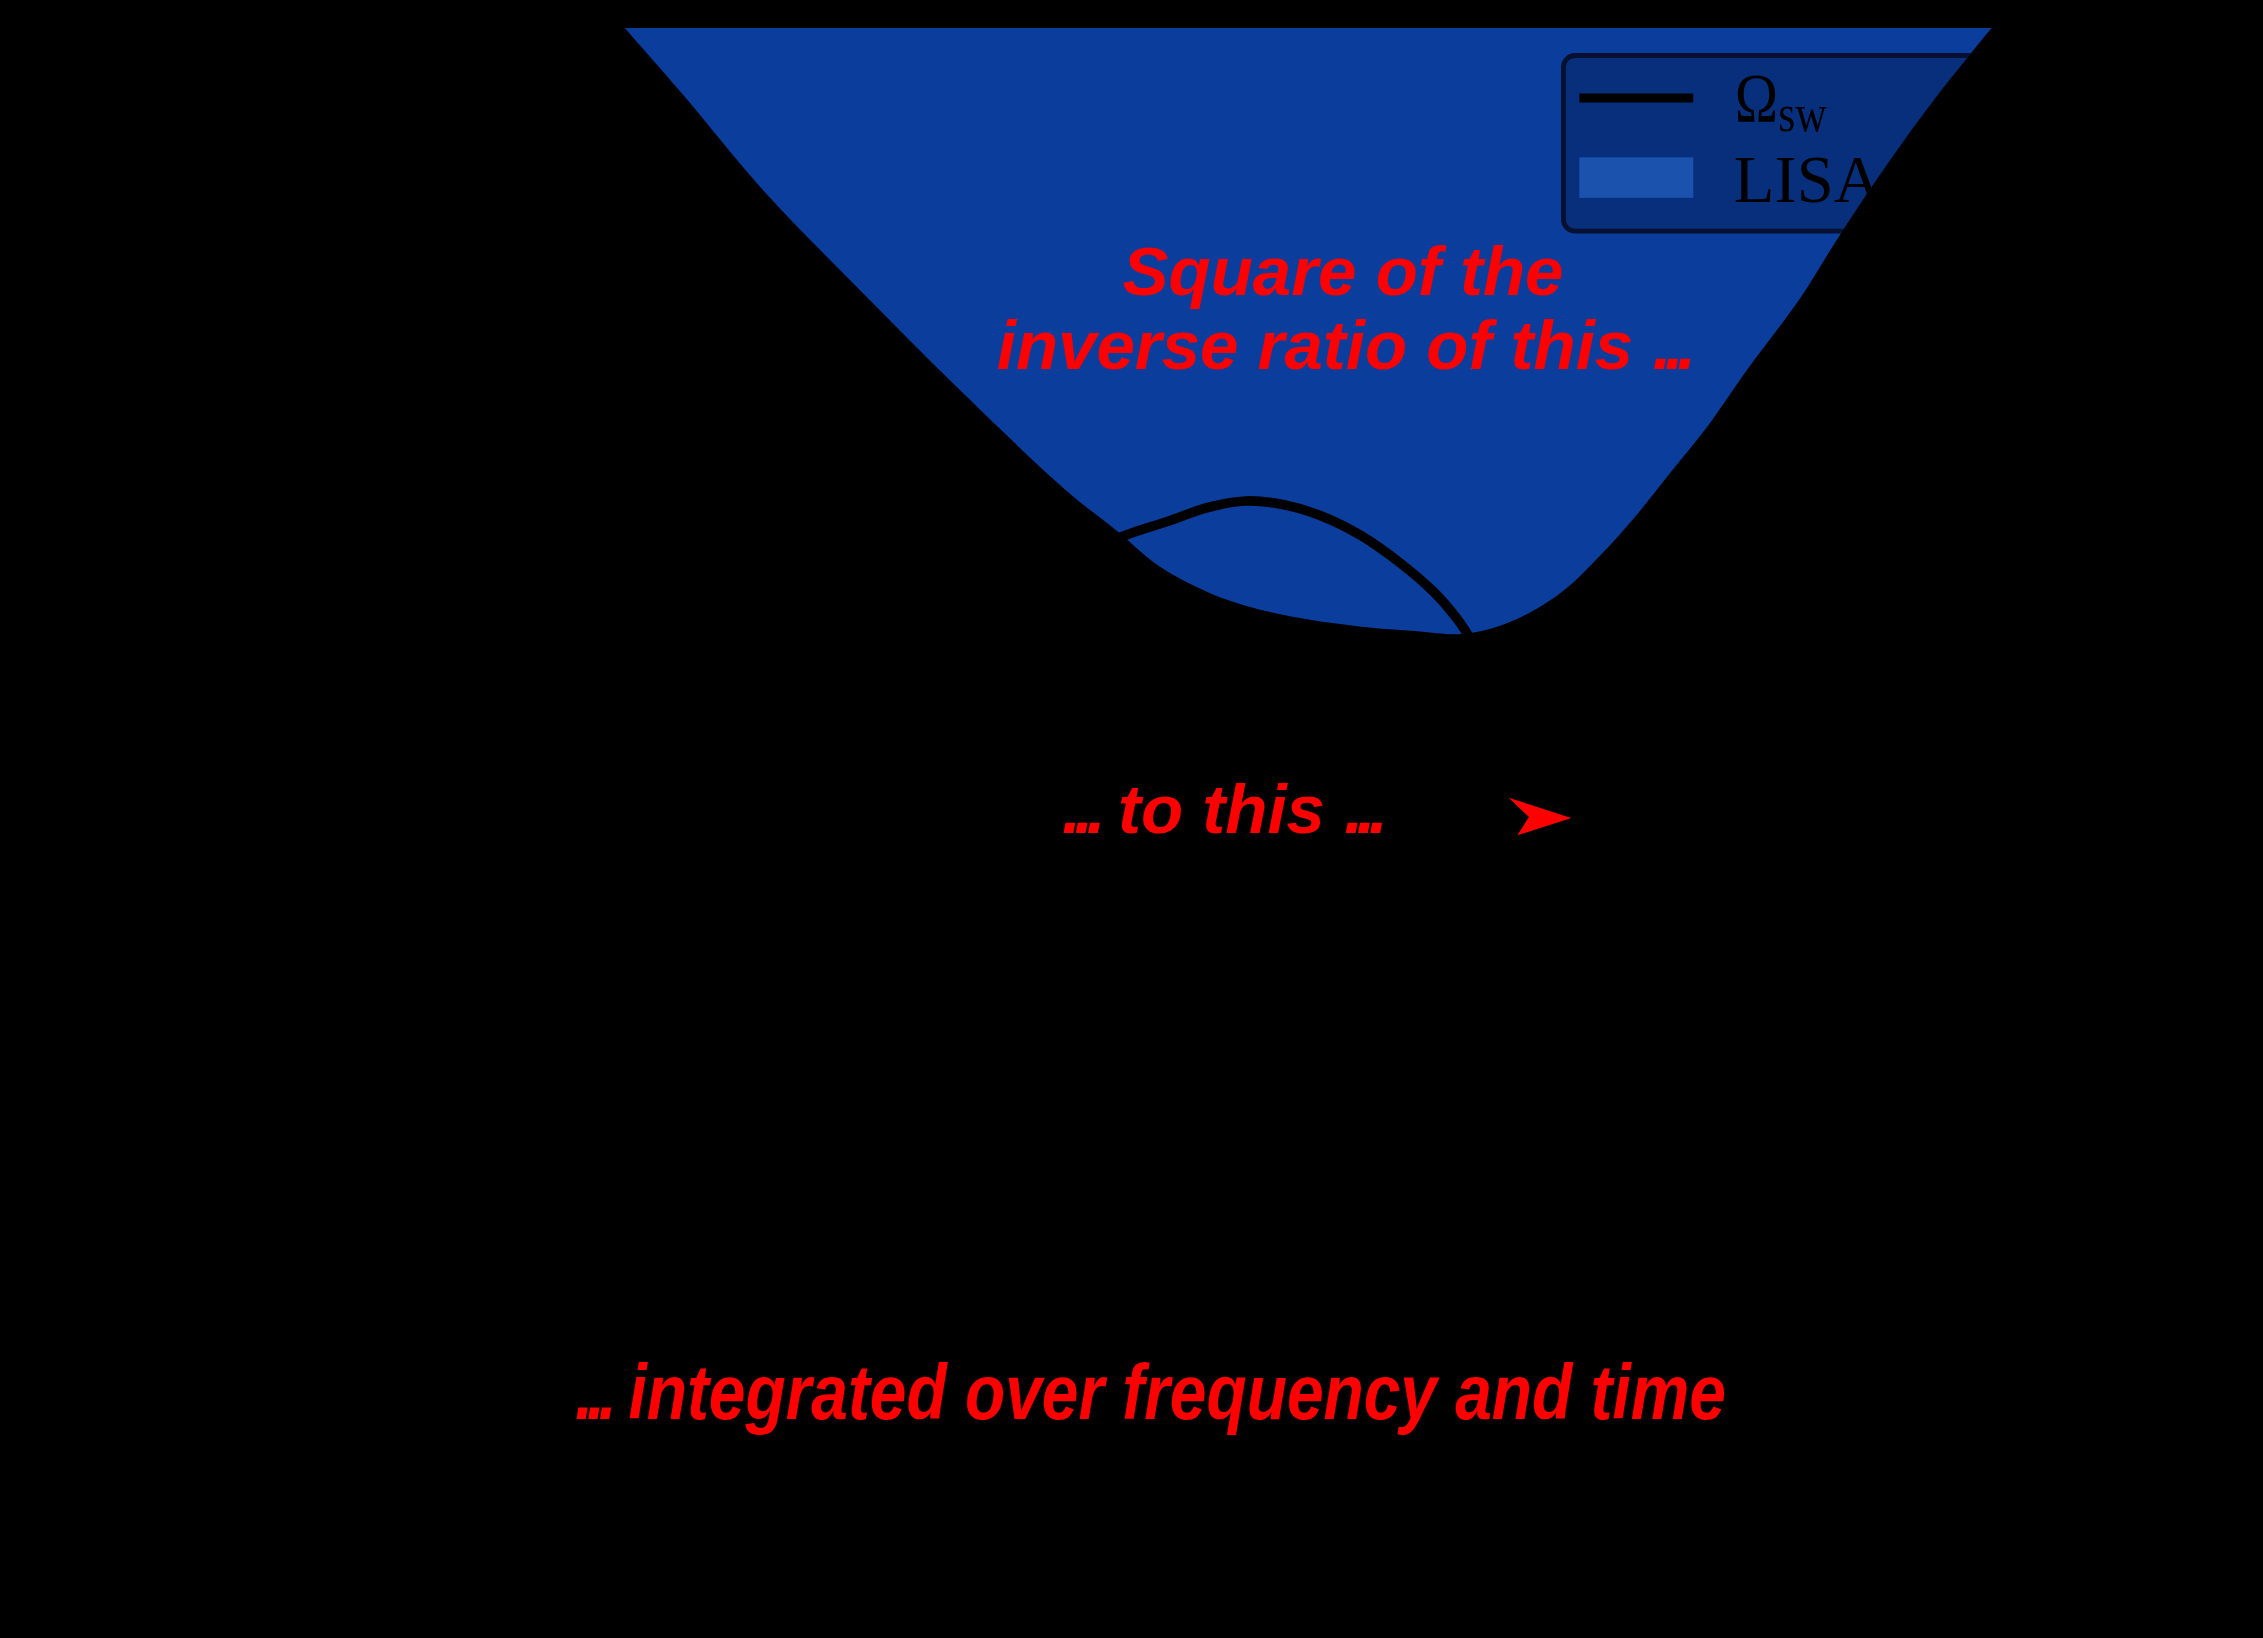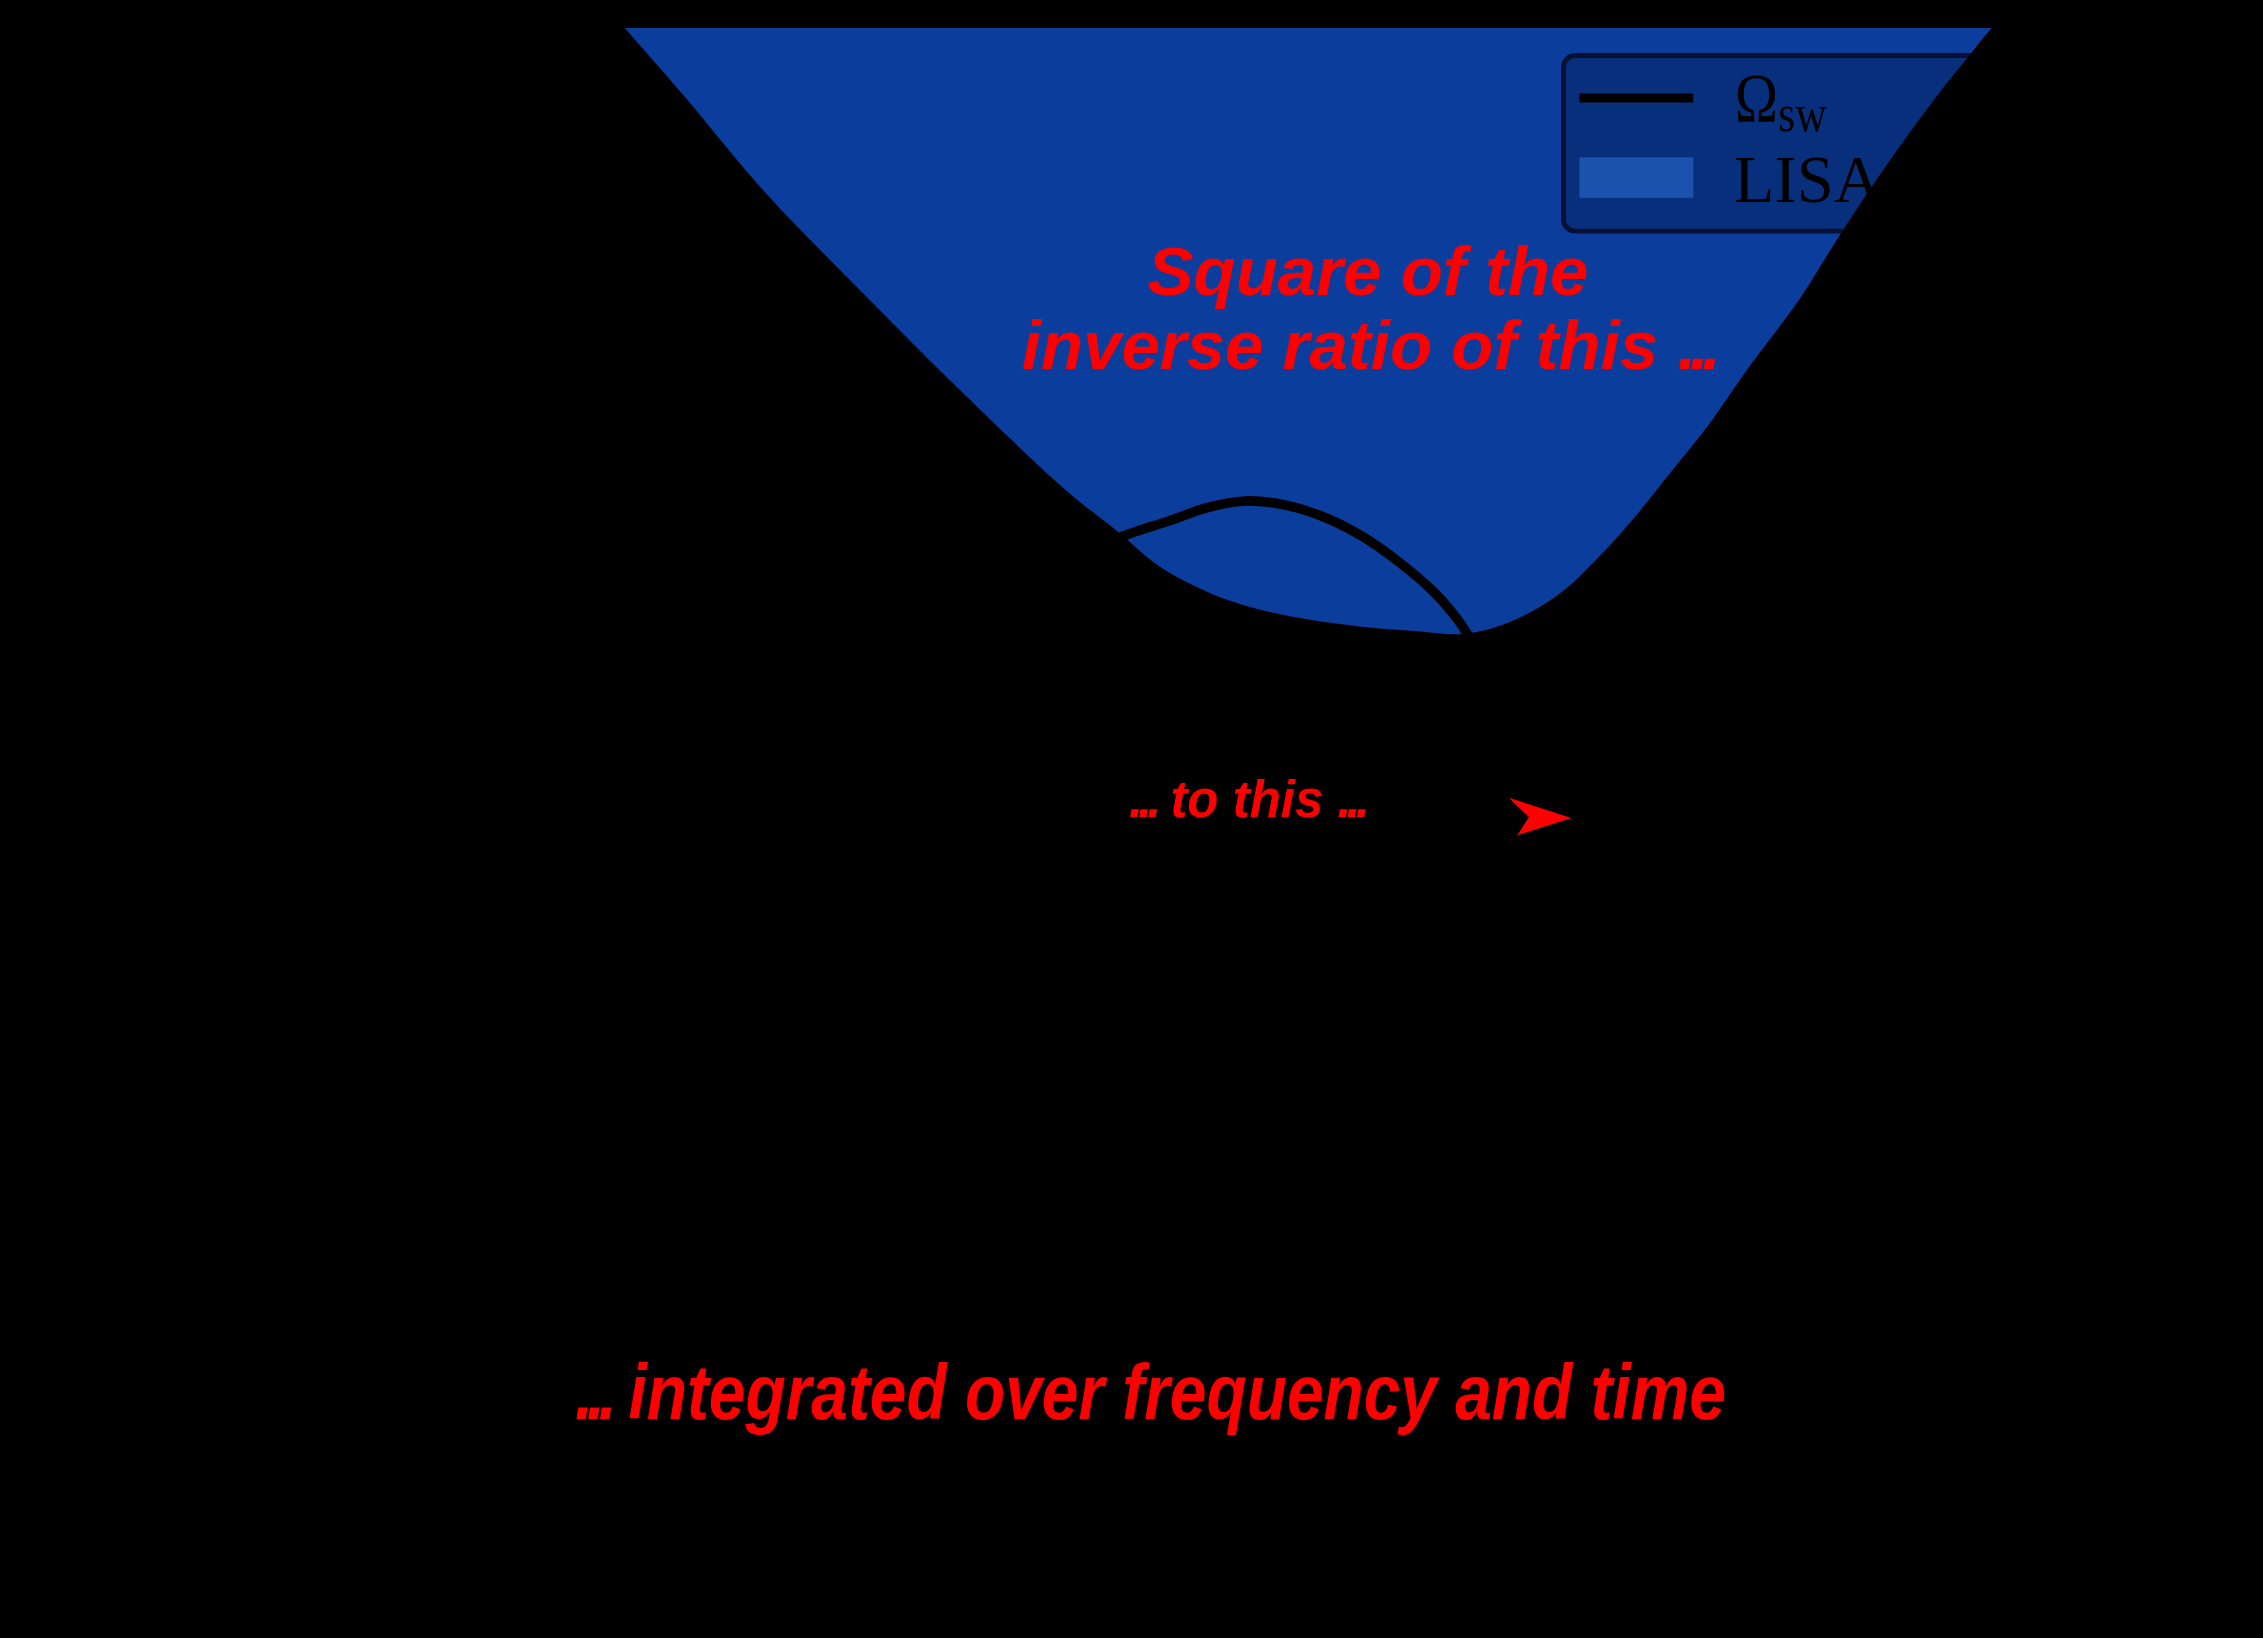--- a/index.html
+++ b/index.html
@@ -17,19 +17,19 @@
   <path d="M 647,29 L 2063,29 C 2053.5,40.8 2024.0,76.5 2006.0,100.0 C 1988.0,123.5 1971.3,146.7 1955.0,170.0 C 1938.7,193.3 1923.2,216.7 1908.0,240.0 C 1892.8,263.3 1880.0,286.7 1864.0,310.0 C 1848.0,333.3 1827.7,358.3 1812.0,380.0 C 1796.3,401.7 1783.7,421.7 1770.0,440.0 C 1756.3,458.3 1742.7,474.2 1730.0,490.0 C 1717.3,505.8 1706.0,520.8 1694.0,535.0 C 1682.0,549.2 1670.0,562.5 1658.0,575.0 C 1646.0,587.5 1634.3,600.0 1622.0,610.0 C 1609.7,620.0 1596.7,628.2 1584.0,635.0 C 1571.3,641.8 1558.3,647.3 1546.0,651.0 C 1533.7,654.7 1523.0,656.5 1510.0,657.0 C 1497.0,657.5 1485.0,655.3 1468.0,654.0 C 1451.0,652.7 1428.5,651.3 1408.0,649.0 C 1387.5,646.7 1364.3,643.5 1345.0,640.0 C 1325.7,636.5 1308.2,632.7 1292.0,628.0 C 1275.8,623.3 1263.3,619.0 1248.0,612.0 C 1232.7,605.0 1215.2,596.3 1200.0,586.0 C 1184.8,575.7 1174.5,564.3 1157.0,550.0 C 1139.5,535.7 1122.8,525.0 1095.0,500.0 C 1067.2,475.0 1024.2,433.3 990.0,400.0 C 955.8,366.7 922.8,333.3 890.0,300.0 C 857.2,266.7 823.2,233.3 793.0,200.0 C 762.8,166.7 733.3,128.5 709.0,100.0 C 684.7,71.5 657.3,40.8 647.0,29.0 Z" fill="#0b3e9c" stroke="none"></path>
   <path d="M 1128.0,569.0 C 1135.0,566.3 1156.3,557.8 1170.0,553.0 C 1183.7,548.2 1196.7,544.5 1210.0,540.0 C 1223.3,535.5 1236.7,529.5 1250.0,526.0 C 1263.3,522.5 1276.7,519.5 1290.0,519.0 C 1303.3,518.5 1316.7,520.3 1330.0,523.0 C 1343.3,525.7 1356.7,529.7 1370.0,535.0 C 1383.3,540.3 1396.7,547.0 1410.0,555.0 C 1423.3,563.0 1437.5,573.3 1450.0,583.0 C 1462.5,592.7 1475.0,603.2 1485.0,613.0 C 1495.0,622.8 1502.8,632.5 1510.0,642.0 C 1517.2,651.5 1525.0,665.3 1528.0,670.0 " fill="none" stroke="#000000" stroke-width="10" stroke-linecap="round"></path>
   <g clip-path="url(#bc)">
     <rect x="1619.5" y="57.5" width="643" height="182" rx="12" ry="12" fill="rgba(0,0,25,0.24)" stroke="#071030" stroke-width="5"></rect>
     <line x1="1636" y1="101.5" x2="1754" y2="101.5" stroke="#000000" stroke-width="9.5"></line>
     <rect x="1636" y="163" width="118" height="42" fill="#1a52ae"></rect>
     <text transform="translate(1797,126) scale(0.84,1)" font-family="Liberation Serif,serif" font-size="72" fill="#000000">Ω<tspan font-size="54" dy="10">sw</tspan></text>
     <text x="1796" y="209" font-family="Liberation Serif,serif" font-size="69" fill="#000000">LISA sensitivity</text>
   </g>
 </svg>
-<div class="red" style="font-size:69px; line-height:74px; left:982px; top:235px; width:772px; text-align:center">Square of the<br>inverse ratio of this <span class="e">...</span></div>
-<div class="red" style="font-size:51px; left:1129px; top:770px; transform:scaleX(1); transform-origin:0 0"><span class="e">...</span> to this <span class="e">...</span></div>
+<div class="red" style="font-size:69px; line-height:74px; left:957px; top:235px; width:772px; text-align:center">Square of the<br>inverse ratio of this <span class="e">...</span></div>
+<div class="red" style="font-size:69px; left:1062px; top:770px; transform:scaleX(1); transform-origin:0 0"><span class="e">...</span> to this <span class="e">...</span></div>
 <svg width="81" height="50" viewBox="0 0 84 52" style="position:absolute;left:1500px;top:792px">
   <path d="M 9,6 L 74,27 L 18,45 L 30,26 Z" fill="#ff0000"></path>
 </svg>
 <div class="red" style="font-size:77px; left:575px; top:1348px; transform:scaleX(0.855); transform-origin:0 0"><span class="e">...</span> integrated over frequency and time</div>
 
 
 </body></html>

